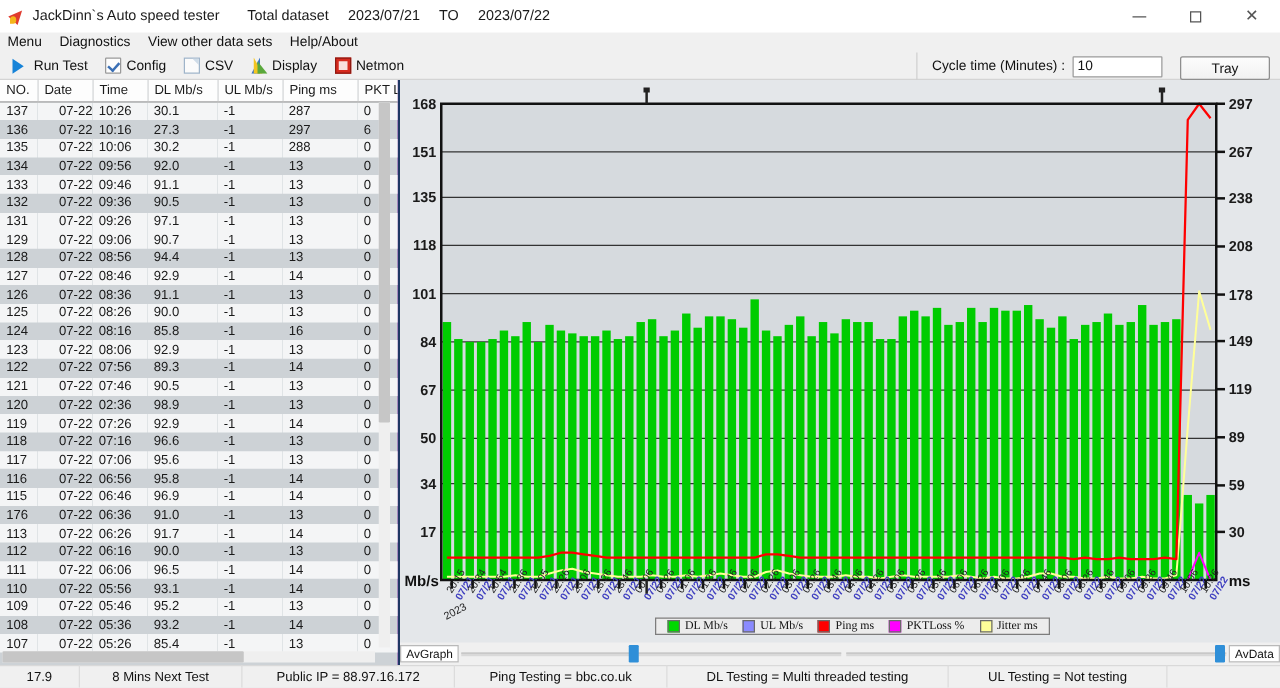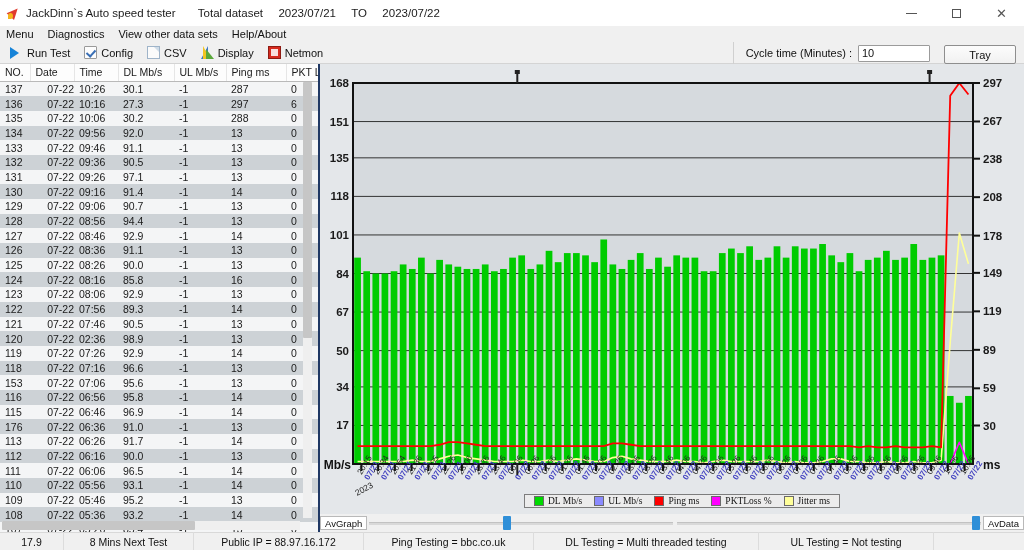--- a/index.html
+++ b/index.html
@@ -422,29 +422,20 @@
               </tr>
               <tr class="row-alt">
                 <td class="col-no">131</td>
                 <td class="col-date">07-22</td>
                 <td class="col-time">09:26</td>
                 <td class="col-dl">97.1</td>
                 <td class="col-ul">-1</td>
                 <td class="col-ping">13</td>
                 <td class="col-pkt">0</td>
               </tr>
-              <tr>
-                <td class="col-no">130</td>
-                <td class="col-date">07-22</td>
-                <td class="col-time">09:16</td>
-                <td class="col-dl">91.4</td>
-                <td class="col-ul">-1</td>
-                <td class="col-ping">14</td>
-                <td class="col-pkt">0</td>
-              </tr>
               <tr class="row-alt">
                 <td class="col-no">129</td>
                 <td class="col-date">07-22</td>
                 <td class="col-time">09:06</td>
                 <td class="col-dl">90.7</td>
                 <td class="col-ul">-1</td>
                 <td class="col-ping">13</td>
                 <td class="col-pkt">0</td>
               </tr>
               <tr>
@@ -540,21 +531,21 @@
               <tr>
                 <td class="col-no">118</td>
                 <td class="col-date">07-22</td>
                 <td class="col-time">07:16</td>
                 <td class="col-dl">96.6</td>
                 <td class="col-ul">-1</td>
                 <td class="col-ping">13</td>
                 <td class="col-pkt">0</td>
               </tr>
               <tr class="row-alt">
-                <td class="col-no">153</td>
+                <td class="col-no">117</td>
                 <td class="col-date">07-22</td>
                 <td class="col-time">07:06</td>
                 <td class="col-dl">95.6</td>
                 <td class="col-ul">-1</td>
                 <td class="col-ping">13</td>
                 <td class="col-pkt">0</td>
               </tr>
               <tr>
                 <td class="col-no">116</td>
                 <td class="col-date">07-22</td>

